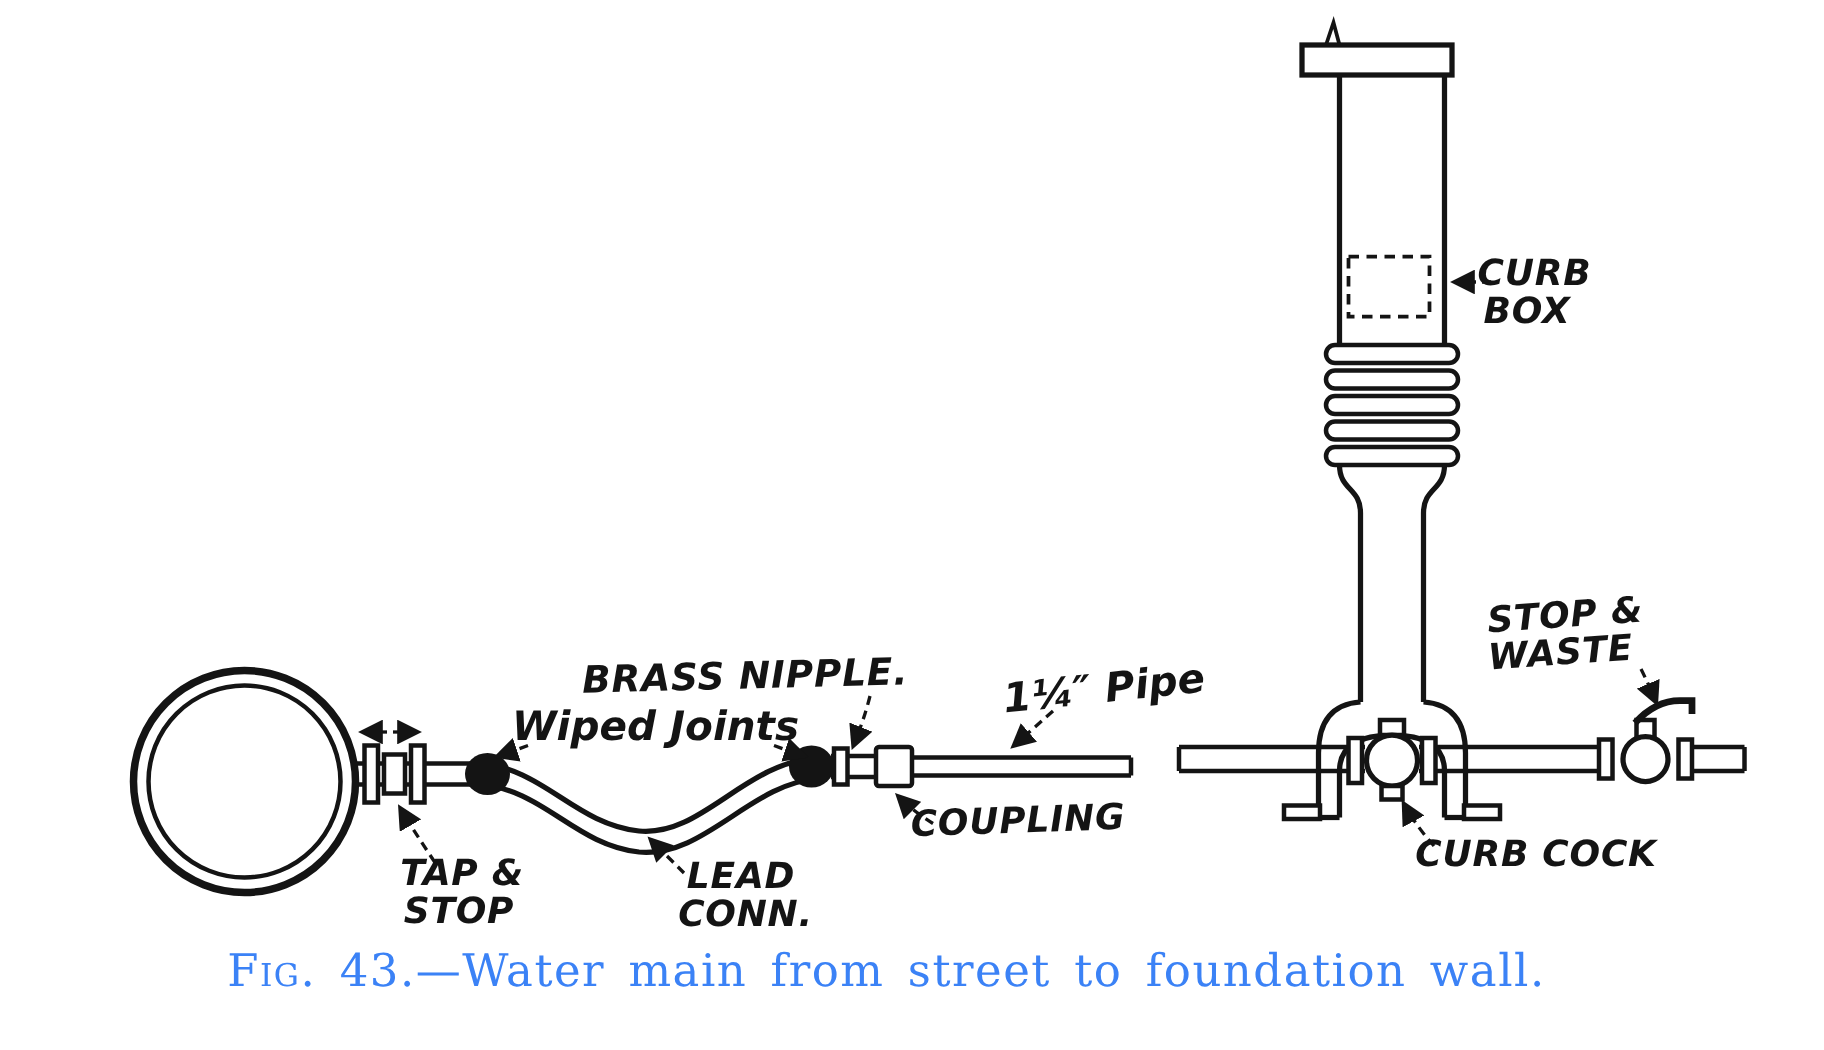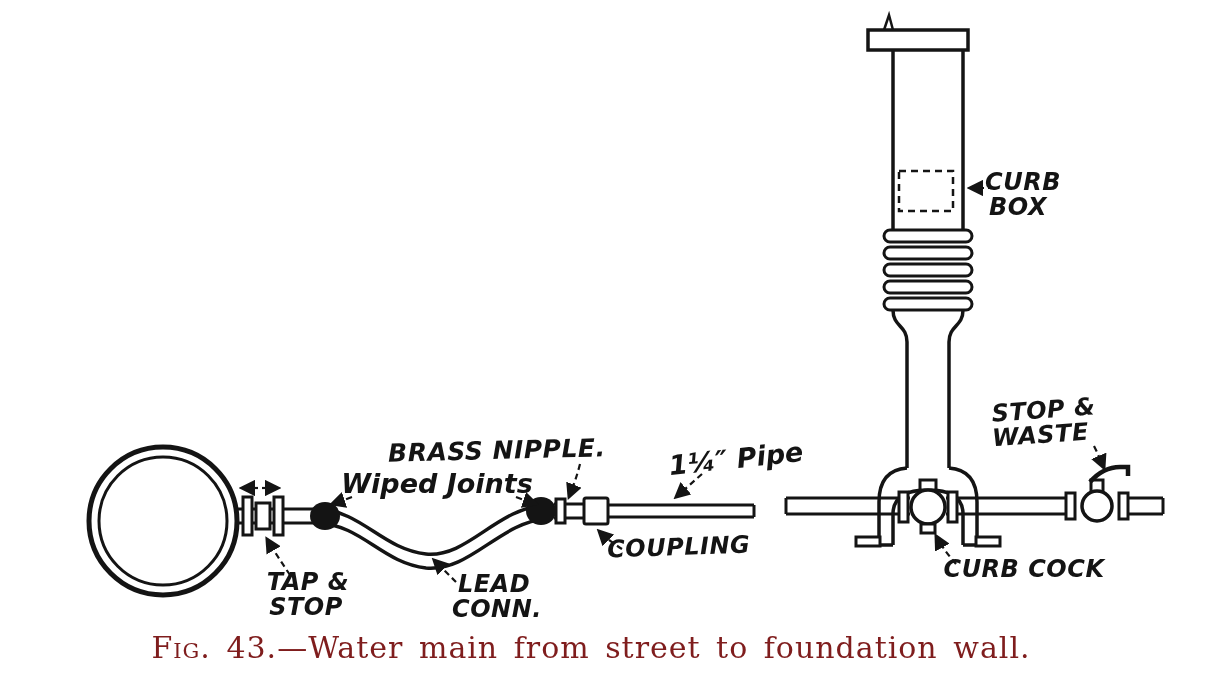--- a/index.html
+++ b/index.html
@@ -6,21 +6,21 @@
   .page{position:relative;width:1216px;height:700px;background:#ffffff;overflow:hidden;
         font-family:"DejaVu Sans",sans-serif;color:#141414;}
   svg{position:absolute;top:0;left:0;}
   .lbl{font-family:"DejaVu Sans",sans-serif;font-style:italic;font-weight:bold;
        font-size:24px;letter-spacing:.5px;fill:#141414;}
   .lbl-big{font-size:25px;}
   .lbl-script{font-family:"DejaVu Sans",sans-serif;font-style:italic;font-weight:600;
        font-size:27px;fill:#141414;}
   .caption{position:absolute;top:630px;left:0;width:1216px;text-align:center;
        padding-right:34px;box-sizing:border-box;
-       font-family:"DejaVu Serif",serif;font-size:30px;color:#7f1d1d;
+       font-family:"DejaVu Serif",serif;font-size:30px;color:#3b82f6;
        letter-spacing:1px;word-spacing:5px;}
   .caption .fig{font-variant:small-caps;}
 </style>
 </head>
 <body>
 
 <div class="page">
 
 <svg width="1216" height="700" viewBox="0 0 1216 700">
   <defs>

